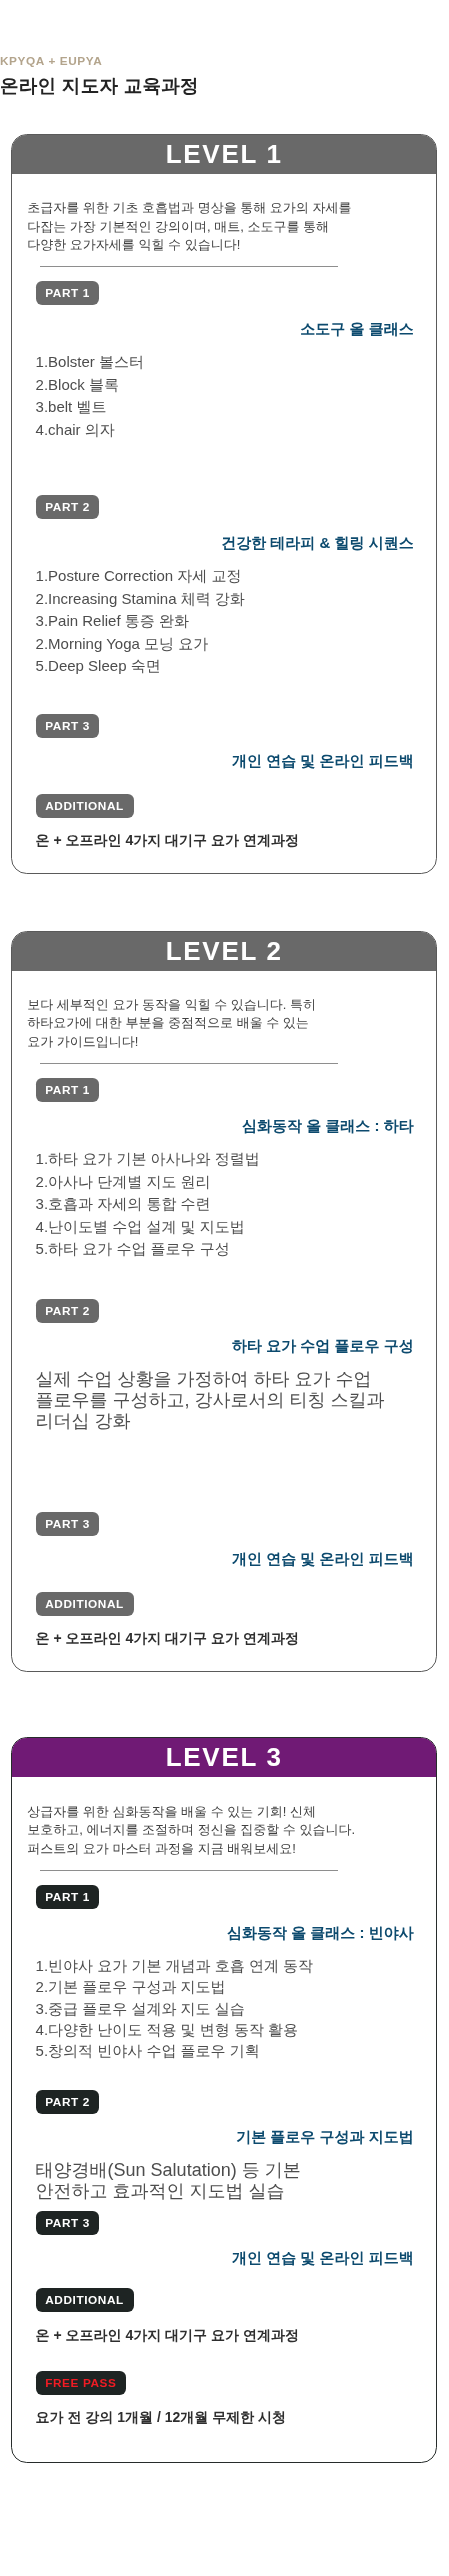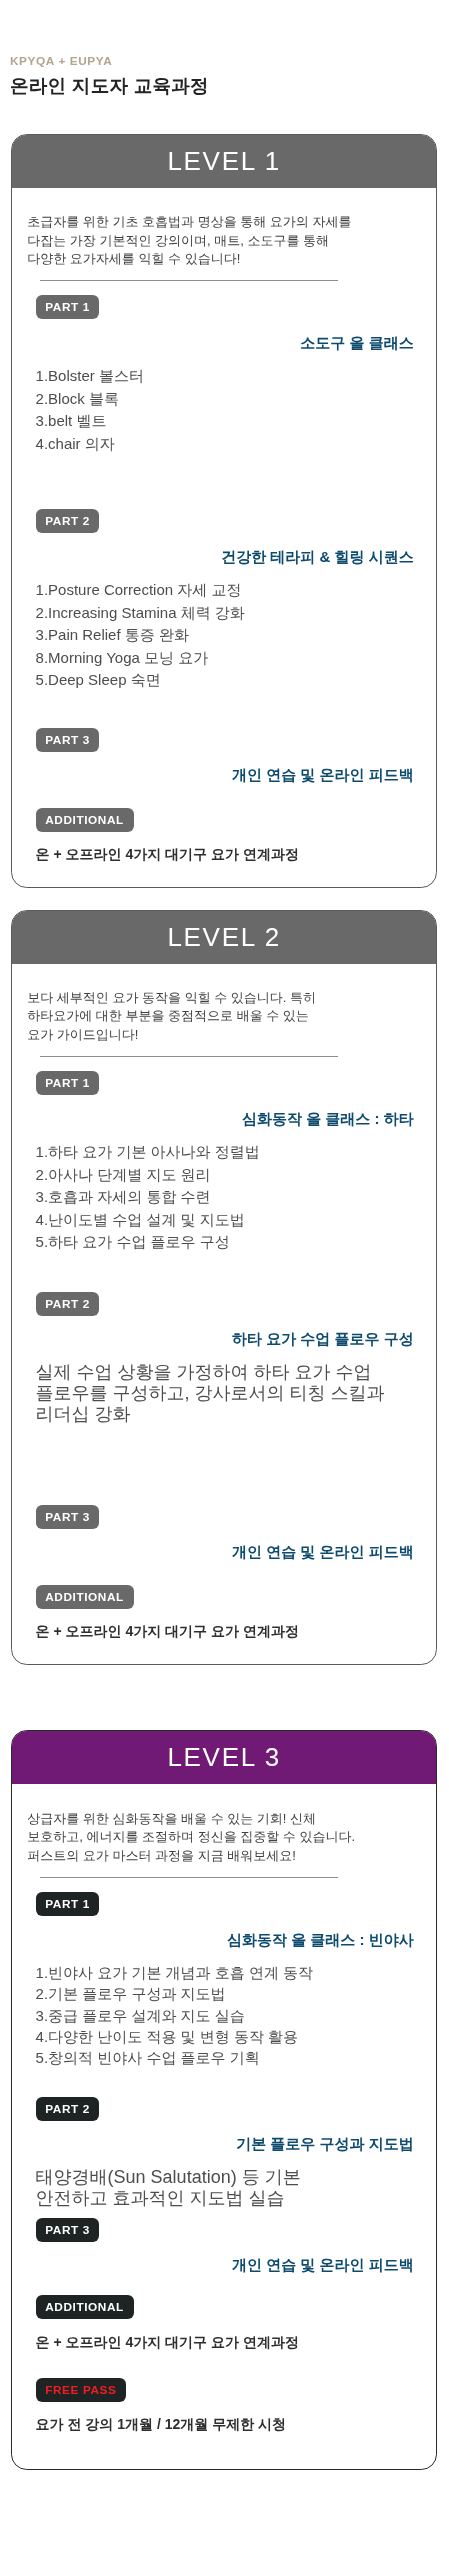--- a/index.html
+++ b/index.html
@@ -1,35 +1,35 @@
 <!DOCTYPE html>
 <html lang="ko" style="font-size:9px"><head>
 <meta charset="utf-8">
 <style>
   html,body{margin:0;padding:0;}
   body{
     width:449px;height:2576px;background:#ffffff;box-sizing:border-box;
     font-family:"Liberation Sans","DejaVu Sans",sans-serif;
     -webkit-font-smoothing:antialiased;overflow:hidden;
   }
-  .page-header{padding:54px 0 0 10px;}
+  .page-header{padding:54px 0 0 0;}
   .eyebrow{font-size:11.8px;font-weight:600;color:#b3a48c;letter-spacing:0.6px;}
   .page-title{font-size:18.5px;font-weight:800;color:#232323;margin-top:5px;letter-spacing:0.3px;}
 
   .level-card{
     width:426px;margin-left:11.2px;background:#fff;
     border:1.1px solid #5a5a5a;border-radius:15.7px;overflow:hidden;box-sizing:border-box;
   }
   .level-card.l1{margin-top:36px;}
-  .level-card.l2{margin-top:22px;}
+  .level-card.l2{margin-top:57px;}
   .level-card.l3{margin-top:65px;border-color:#272c2b;}
 
   .level-header{
-    height:53px;display:flex;align-items:center;justify-content:center;
-    color:#ffffff;font-size:26px;font-weight:400;letter-spacing:1.7px;
+    height:39px;display:flex;align-items:center;justify-content:center;
+    color:#ffffff;font-size:26px;font-weight:700;letter-spacing:1.7px;
   }
   .l1 .level-header,.l2 .level-header{background:#696969;}
   .l3 .level-header{background:#701a75;}
 
   .card-body{padding:25px 22.5px 22.5px 15px;}
   .l3 .card-body{padding-top:26px;padding-bottom:35px;}
 
   .intro div{font-size:13px;line-height:18.5px;color:#404040;}
   .divider{border:0;border-top:1.7px solid #8e8e8e;width:298px;margin:11.2px 0 0 12.4px;}
 
@@ -86,21 +86,21 @@
       <div>3.belt 벨트</div>
       <div>4.chair 의자</div>
     </div>
 
     <div class="badge mt-96">PART 2</div>
     <div class="part-title">건강한 테라피 &amp; 힐링 시퀀스</div>
     <div class="items">
       <div>1.Posture Correction 자세 교정</div>
       <div>2.Increasing Stamina 체력 강화</div>
       <div>3.Pain Relief 통증 완화</div>
-      <div>8.Morning Yoga 모닝 요가</div>
+      <div>2.Morning Yoga 모닝 요가</div>
       <div>5.Deep Sleep 숙면</div>
     </div>
 
     <div class="badge mt-64">PART 3</div>
     <div class="part-title">개인 연습 및 온라인 피드백</div>
 
     <div class="badge mt-40">ADDITIONAL</div>
     <div class="add-text">온 + 오프라인 4가지 대기구 요가 연계과정</div>
   </div>
 </section>

